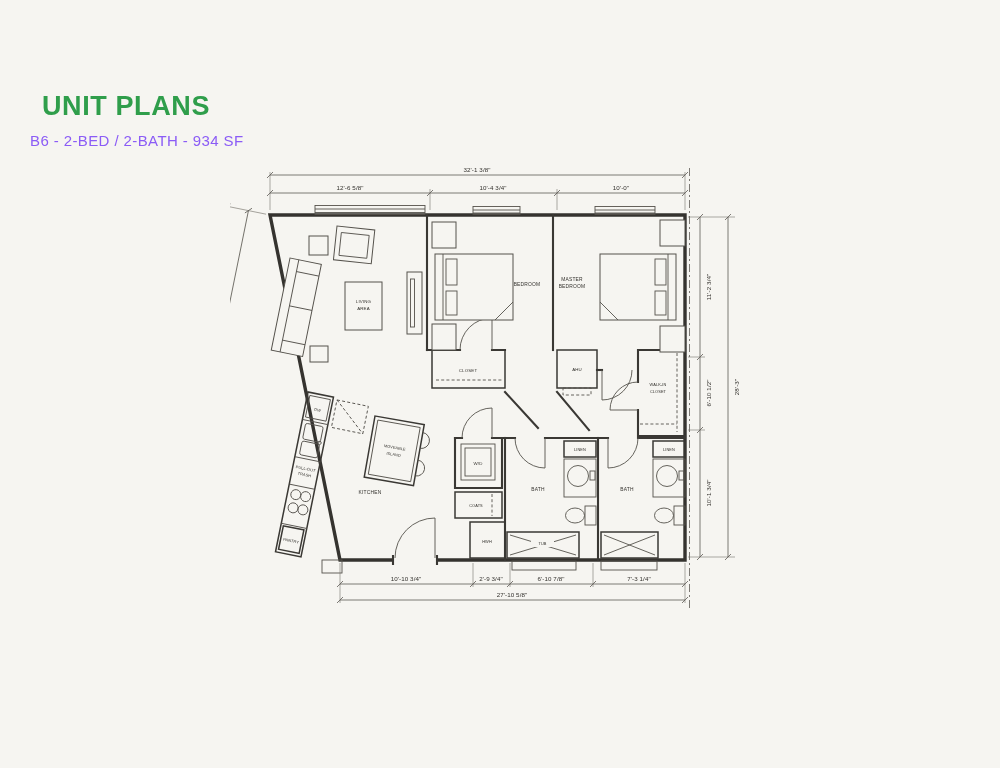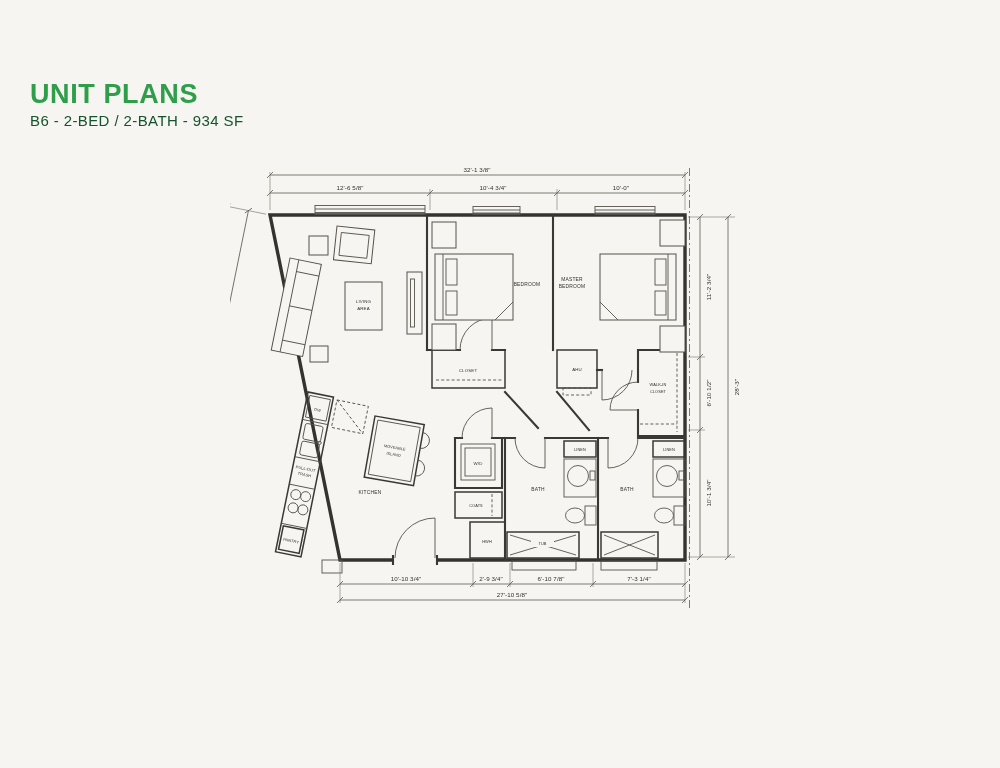--- a/index.html
+++ b/index.html
@@ -1,20 +1,20 @@
 <!DOCTYPE html>
 <html><head>
 <meta charset="utf-8">
 <style>
   html,body{margin:0;padding:0;}
   body{font-family:"Liberation Sans",sans-serif;}
   .page{position:relative;width:1000px;height:768px;background:#f6f5f1;overflow:hidden;}
   .title-block{position:absolute;left:30px;top:80px;}
-  .title-block h1{margin:0;font-size:27px;font-weight:700;letter-spacing:.6px;color:#2f9e4b;line-height:1.05;}
-  .title-block .subtitle{margin-top:4px;font-size:15px;font-weight:400;letter-spacing:.4px;color:#14532d;}
+  .title-block h1{margin:12px;font-size:27px;font-weight:700;letter-spacing:.6px;color:#2f9e4b;line-height:1.05;}
+  .title-block .subtitle{margin-top:4px;font-size:15px;font-weight:400;letter-spacing:.4px;color:#8b5cf6;}
   svg.plan{position:absolute;left:230px;top:160px;font-family:"Liberation Sans",sans-serif;}
   svg.plan text{text-anchor:middle;fill:#33312d;}
   .wall{stroke:#35332f;stroke-width:3.4;fill:none;stroke-linecap:square;}
   .iwall{stroke:#3a3834;stroke-width:2.1;fill:none;stroke-linecap:square;}
   .box{stroke:#3a3834;stroke-width:1.5;fill:none;}
   .thin{stroke:#55524c;stroke-width:.9;fill:none;}
   .furn{stroke:#55524c;stroke-width:1;fill:#f6f5f1;}
   .dash{stroke-dasharray:3 2.2;}
   .dim{stroke:#5e5b55;stroke-width:.8;fill:none;}
   .ext{stroke:#76736c;stroke-width:.6;fill:none;}

